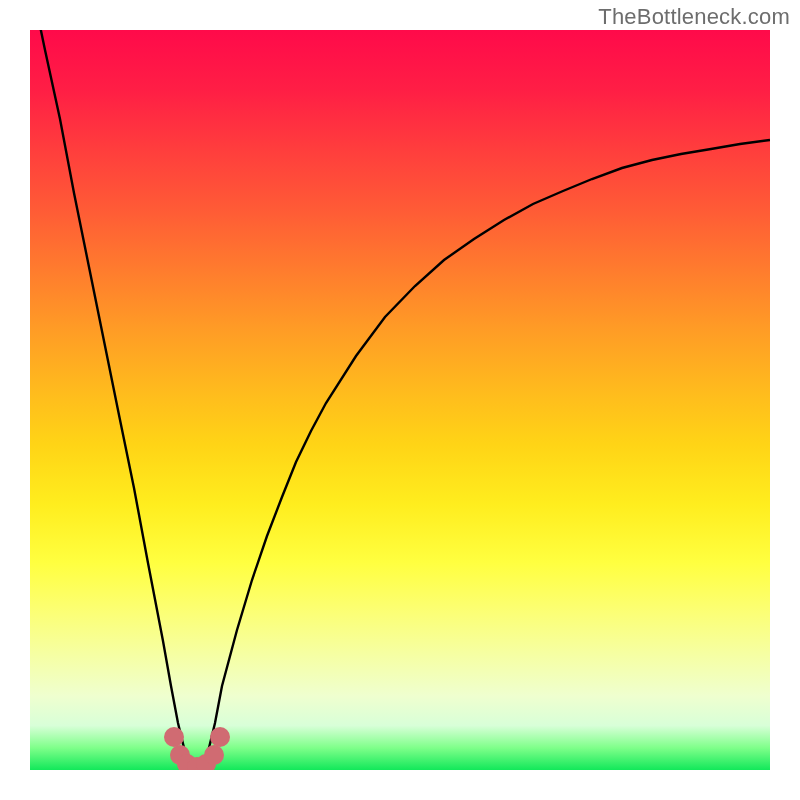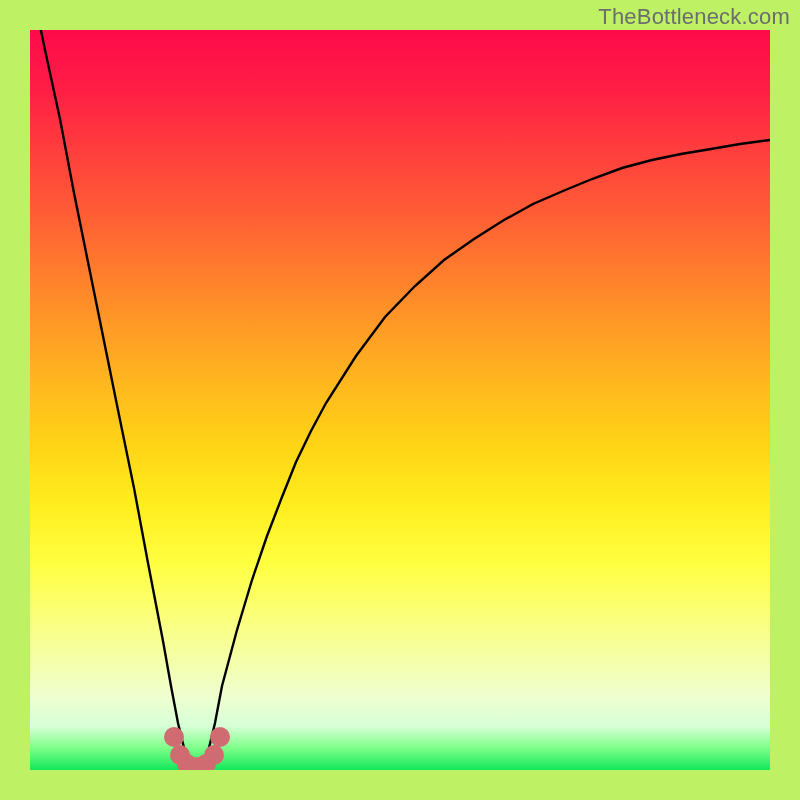--- a/index.html
+++ b/index.html
@@ -8,21 +8,21 @@
     width: 800px;
     height: 800px;
     background: #000;
     overflow: hidden;
     font-family: Arial, Helvetica, sans-serif;
   }
   .stage {
     position: relative;
     width: 800px;
     height: 800px;
-    background: #bef264;
+    background: #ffffff;
   }
   .plot-area {
     position: absolute;
     left: 30px;
     top: 30px;
     width: 740px;
     height: 740px;
     overflow: hidden;
   }
   .gradient {

